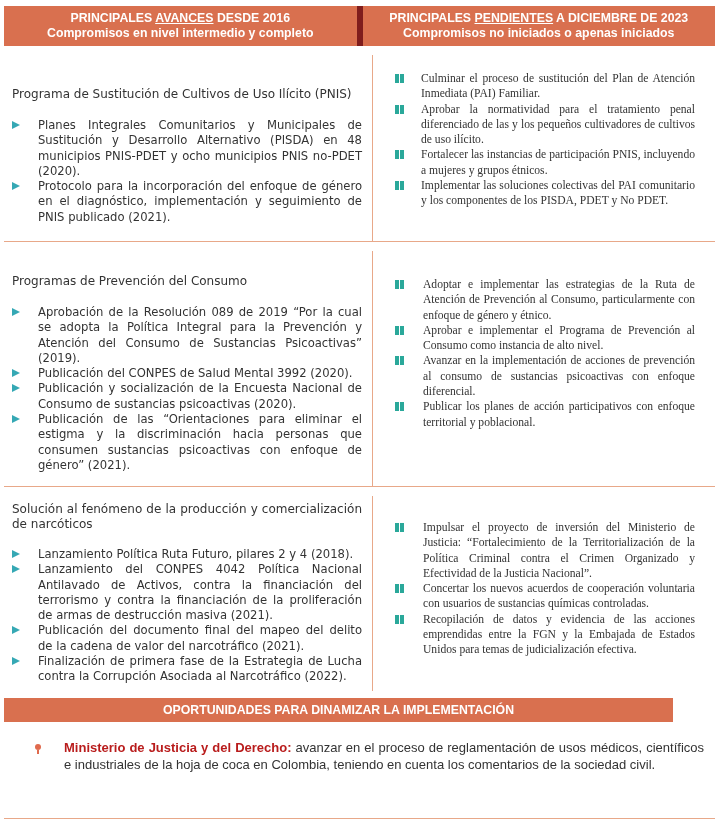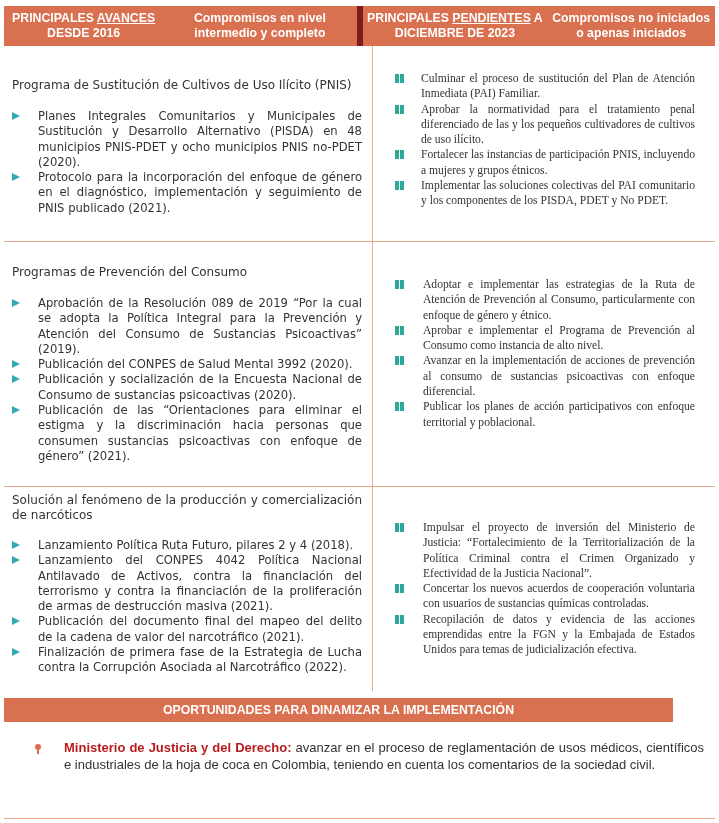--- a/index.html
+++ b/index.html
@@ -1,25 +1,25 @@
 <!DOCTYPE html>
 <html><head>
 <meta charset="utf-8">
 <style>
   html, body { margin: 0; padding: 0; background: #ffffff; }
   body { width: 719px; height: 823px; position: relative; overflow: hidden;
          font-family: "DejaVu Sans", sans-serif; color: #3a3a3a; }
   .table { position: absolute; left: 4px; top: 6px; width: 711px; }
   .hdr { display: flex; background: #d9704f; color: #ffffff; height: 40px; }
-  .hdr .cell { flex: 1; display: flex; flex-direction: row; justify-content: center; align-items: center;
+  .hdr .cell { flex: 1; display: flex; flex-direction: column; justify-content: center; align-items: center;
                font-family: "Liberation Sans", sans-serif; font-weight: bold; font-size: 12.3px; line-height: 15px; text-align: center; }
   .hdr .cell + .cell { border-left: 6px solid #7f1d1d; }
   .hdr .u { text-decoration: underline; }
   .row { display: flex; border-bottom: 1px solid #e8a889; }
-  .row .left { width: 369px; box-sizing: border-box; padding: 0 10px 0 8px; border-right: 1px solid #e8a889; }
+  .row .left { width: 369px; box-sizing: border-box; padding: 0 10px 0 8px; border-right: 1px solid #e8a889; margin-top: 9px; }
   .row .right { flex: 1; box-sizing: border-box; padding: 13px 20px 0 22px; font-family: Liberation Serif, serif; }
   .sect-title { font-size: 12px; line-height: 15px; text-align: justify; text-align-last: left; color: #333; }
   ul { list-style: none; margin: 0; padding: 0; }
   li { position: relative; font-size: 11.6px; line-height: 15.3px; text-align: justify; color: #333; }
   .left li { padding-left: 26px; }
   .left li .bullet { position: absolute; left: 0; top: 3px; width: 0; height: 0;
                      border-top: 4.5px solid transparent; border-bottom: 4.5px solid transparent; border-left: 8px solid #35a8b4; }
   .right li .pause { position: absolute; left: 0; top: 3px; width: 9px; height: 9px; }
   .right li .pause::before, .right li .pause::after { content: ""; position: absolute; top: 0; width: 3.5px; height: 9px; background: #2aa89a; }
   .right li .pause::before { left: 0; } .right li .pause::after { left: 5px; }

